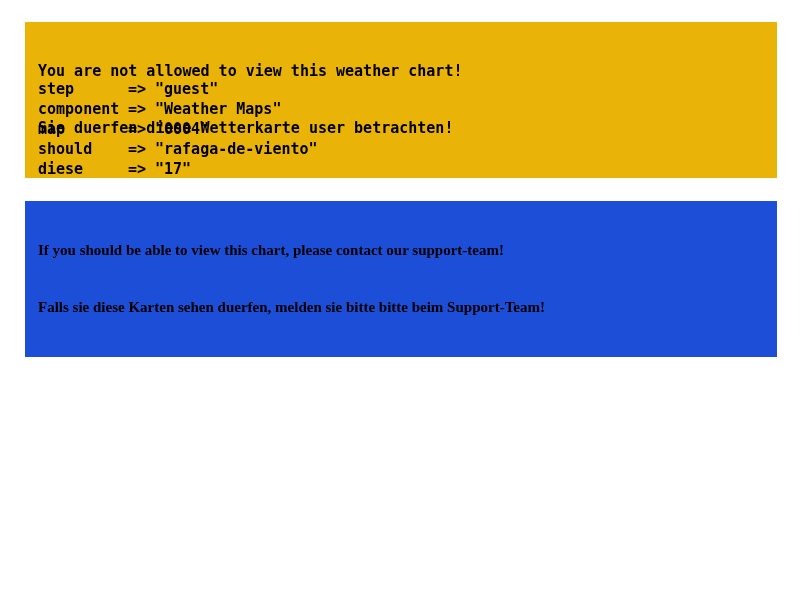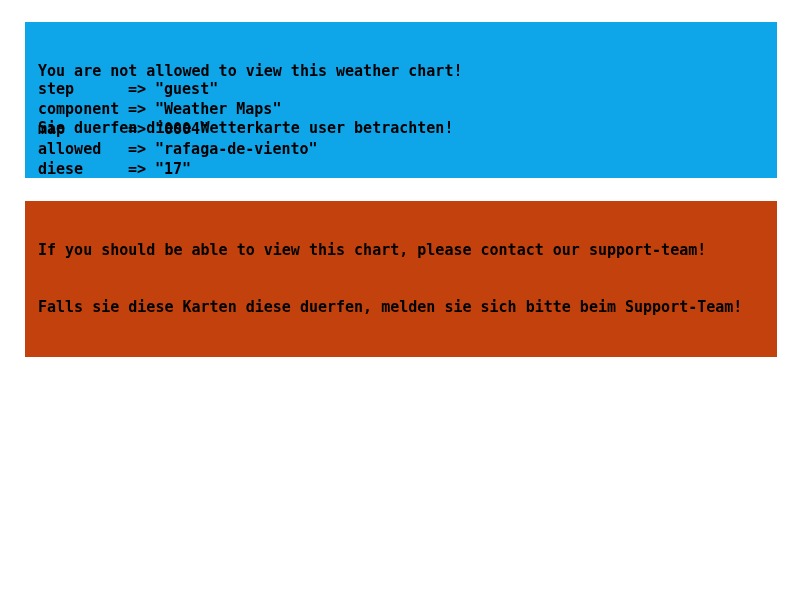--- a/index.html
+++ b/index.html
@@ -47,21 +47,21 @@
     justify-content: space-between;
     line-height: 20px;
     white-space: pre;
   }
 </style>
 </head>
 <body>
 
 <div class="page">
 
-  <div class="banner banner-red" style="background-color: #0ea5e9;">
+  <div class="banner banner-red" style="background-color: #eab308;">
     <div>You are not allowed to view this weather chart!</div>
     <div>Sie duerfen diese Wetterkarte user betrachten!</div>
   </div>
 
   <div class="kv">
     <div class="kv-row">
       <span class="kv-key">step</span>
       <span class="kv-arrow">=&gt;</span>
       <span class="kv-value">"guest"</span>
     </div>
@@ -69,30 +69,30 @@
       <span class="kv-key">component</span>
       <span class="kv-arrow">=&gt;</span>
       <span class="kv-value">"Weather Maps"</span>
     </div>
     <div class="kv-row">
       <span class="kv-key">map</span>
       <span class="kv-arrow">=&gt;</span>
       <span class="kv-value">"0004"</span>
     </div>
     <div class="kv-row">
-      <span class="kv-key">allowed</span>
+      <span class="kv-key">should</span>
       <span class="kv-arrow">=&gt;</span>
       <span class="kv-value">"rafaga-de-viento"</span>
     </div>
     <div class="kv-row">
       <span class="kv-key">diese</span>
       <span class="kv-arrow">=&gt;</span>
       <span class="kv-value">"17"</span>
     </div>
   </div>
 
-  <div class="banner banner-green" style="background-color: #c2410c;">
+  <div class="banner banner-green" style="background-color: #1d4ed8; font-family: Liberation Serif, serif;">
     <div>If you should be able to view this chart, please contact our support-team!</div>
-    <div>Falls sie diese Karten diese duerfen, melden sie sich bitte beim Support-Team!</div>
+    <div>Falls sie diese Karten sehen duerfen, melden sie bitte bitte beim Support-Team!</div>
   </div>
 
 
 </div>
 
 </body></html>

